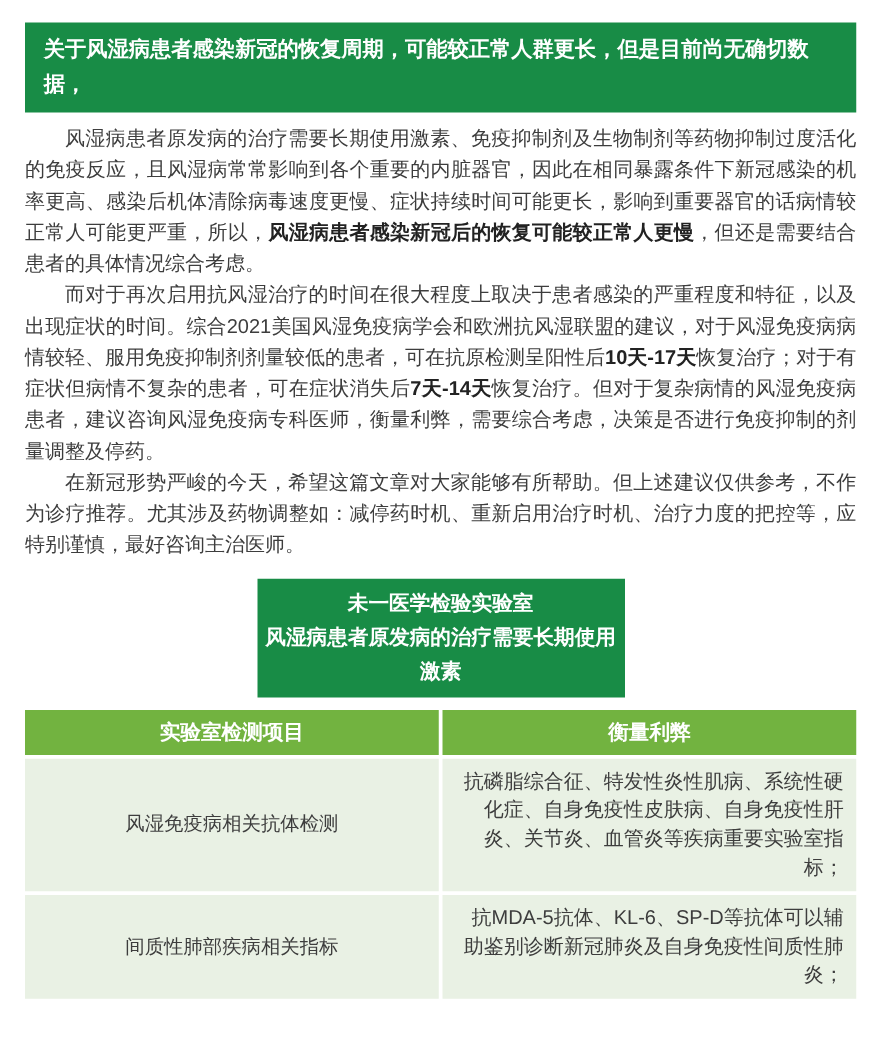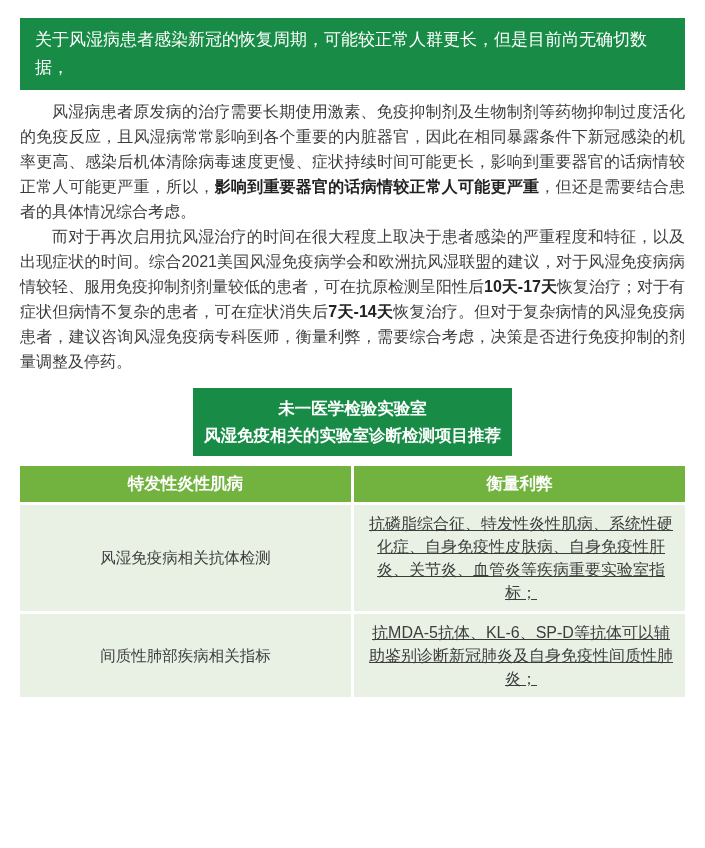--- a/index.html
+++ b/index.html
@@ -7,42 +7,42 @@
     width: 705px;
     font-family: "Liberation Sans", "DejaVu Sans", sans-serif;
   }
   .page { width: 705px; background: #fff; padding-bottom: 10px; }
 
   
   .banner {
     margin: 18px 20px 0 20px;
     background: var(--green-dark, #188c46);
     color: #ffffff;
-    font-weight: normal;
+    font-weight: bold;
     font-size: 17px;
     line-height: 28px;
     padding: 8px 15px;
     text-align: left;
   }
 
   
   .content { margin: 9px 20px 0 20px; }
   p.para {
     margin: 0;
     text-indent: 2em;
     font-size: 16px;
     line-height: 25px;
     color: var(--text, #3d3d3d);
     text-align: justify;
   }
   p.para b { color: #222; }
 
   
   .title-box {
-    width: 319px;
+    width: 294px;
     margin: 14px auto 0 auto;
     background: var(--green-dark, #188c46);
     color: #ffffff;
     font-weight: bold;
     font-size: 16.5px;
     line-height: 27px;
     text-align: center;
     padding: 7px 0;
   }
 
@@ -67,52 +67,52 @@
     vertical-align: middle;
   }
   td.item-cell {
     width: 49%;
     text-align: center;
     font-size: 15.5px;
     line-height: 22px;
     padding: 6px 20px;
   }
   td.value-cell {
-    text-align: center;
+    text-align: right;
     font-size: 16px;
     line-height: 23px;
     padding: 7px 10px 7px 13px;
-    text-decoration: underline;
   }
   .tint  { background: var(--cell-tint, #e9f1e4); }
   .plain { background: #ffffff; }
 </style>
 </head>
 <body>
 
 <div class="page">
 
   <div class="banner">
     <div>关于风湿病患者感染新冠的恢复周期，可能较正常人群更长，但是目前尚无确切数据，</div>
   </div>
 
   <div class="content">
-    <p class="para"><span>风湿病患者原发病的治疗需要长期使用激素、免疫抑制剂及生物制剂等药物抑制过度活化的免疫反应，且风湿病常常影响到各个重要的内脏器官，因此在相同暴露条件下新冠感染的机率更高、感染后机体清除病毒速度更慢、症状持续时间可能更长，影响到重要器官的话病情较正常人可能更严重，所以，</span><b>影响到重要器官的话病情较正常人可能更严重</b><span>，但还是需要结合患者的具体情况综合考虑。</span></p>
+    <p class="para"><span>风湿病患者原发病的治疗需要长期使用激素、免疫抑制剂及生物制剂等药物抑制过度活化的免疫反应，且风湿病常常影响到各个重要的内脏器官，因此在相同暴露条件下新冠感染的机率更高、感染后机体清除病毒速度更慢、症状持续时间可能更长，影响到重要器官的话病情较正常人可能更严重，所以，</span><b>风湿病患者感染新冠后的恢复可能较正常人更慢</b><span>，但还是需要结合患者的具体情况综合考虑。</span></p>
     <p class="para"><span>而对于再次启用抗风湿治疗的时间在很大程度上取决于患者感染的严重程度和特征，以及出现症状的时间。综合2021美国风湿免疫病学会和欧洲抗风湿联盟的建议，对于风湿免疫病病情较轻、服用免疫抑制剂剂量较低的患者，可在抗原检测呈阳性后</span><b>10天-17天</b><span>恢复治疗；对于有症状但病情不复杂的患者，可在症状消失后</span><b>7天-14天</b><span>恢复治疗。但对于复杂病情的风湿免疫病患者，建议咨询风湿免疫病专科医师，衡量利弊，需要综合考虑，决策是否进行免疫抑制的剂量调整及停药。</span></p>
+    <p class="para"><span>在新冠形势严峻的今天，希望这篇文章对大家能够有所帮助。但上述建议仅供参考，不作为诊疗推荐。尤其涉及药物调整如：减停药时机、重新启用治疗时机、治疗力度的把控等，应特别谨慎，最好咨询主治医师。</span></p>
   </div>
 
   <div class="title-box">
     <div>未一医学检验实验室</div>
-    <div>风湿免疫相关的实验室诊断检测项目推荐</div>
+    <div>风湿病患者原发病的治疗需要长期使用激素</div>
   </div>
 
   <table class="lab-table">
     <thead>
       <tr>
-        <th>特发性炎性肌病</th>
+        <th>实验室检测项目</th>
         <th>衡量利弊</th>
       </tr>
     </thead>
     <tbody>
       <tr>
         <td class="item-cell tint">风湿免疫病相关抗体检测</td>
         <td class="value-cell tint">抗磷脂综合征、特发性炎性肌病、系统性硬化症、自身免疫性皮肤病、自身免疫性肝炎、关节炎、血管炎等疾病重要实验室指标；</td>
       </tr>
       <tr>
         <td class="item-cell tint">间质性肺部疾病相关指标</td>

